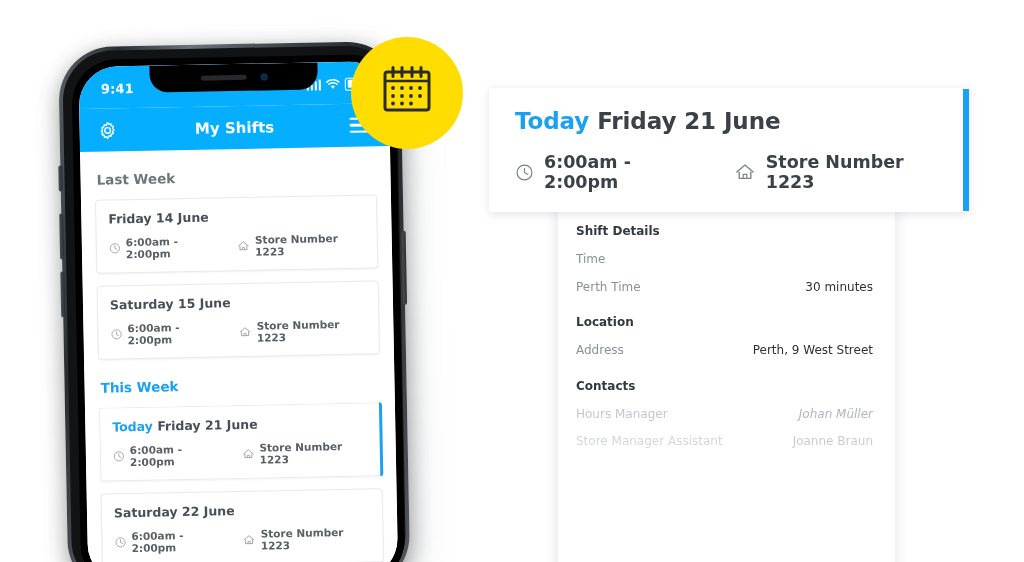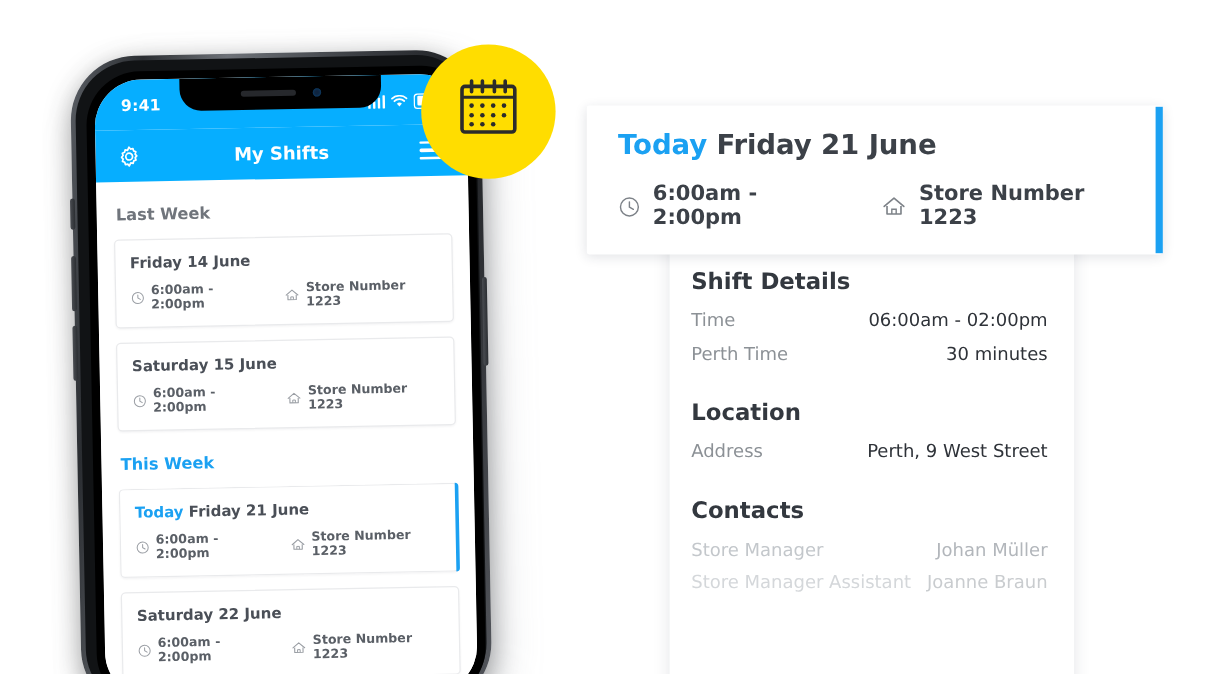--- a/index.html
+++ b/index.html
@@ -302,37 +302,37 @@
     top: 110px;
     width: 337px;
     height: 452px;
     background: #ffffff;
     box-shadow: 0 3px 14px rgba(30,40,60,0.13);
     padding: 26px 22px 0 18px;
     box-sizing: border-box;
     z-index: 2;
   }
   .sec-title {
-    font-size: 19px;
+    font-size: 12px;
     font-weight: bold;
     color: #33383f;
     margin: 0 0 8px 0;
   }
-  .sec-title.spaced { margin-top: 24px; }
+  .sec-title.spaced { margin-top: 14px; }
   .kv-row {
     display: flex;
     justify-content: space-between;
     align-items: baseline;
-    font-size: 15px;
+    font-size: 12px;
     line-height: 27.5px;
   }
   .kv-key { color: #8c9196; }
   .kv-val { color: #2e3238; }
   .kv-row.faded-1 .kv-key { color: #c3c7cb; }
-  .kv-row.faded-1 .kv-val { color: #b2b6bb; }
+  .kv-row.faded-1 .kv-val { color: #b2b6bb; font-style: italic; }
   .kv-row.faded-2 .kv-key { color: #d4d7da; }
   .kv-row.faded-2 .kv-val { color: #c9cccf; }
 
   
   #calendar-badge {
     position: absolute;
     left: 351px;
     top: 37px;
     width: 112px;
     height: 112px;
@@ -525,36 +525,35 @@
   </span>
 </div>
 
 <div id="detail-panel">
 
   <div class="details-sheet">
     <div class="sec-title">Shift Details</div>
 
     <div class="kv-row">
       <span class="kv-key">Time</span>
-      <span class="kv-val">06:00am - 02:00pm</span>
     </div>
     <div class="kv-row">
       <span class="kv-key">Perth Time</span>
       <span class="kv-val">30 minutes</span>
     </div>
 
     <div class="sec-title spaced">Location</div>
     <div class="kv-row">
       <span class="kv-key">Address</span>
       <span class="kv-val">Perth, 9 West Street</span>
     </div>
 
     <div class="sec-title spaced">Contacts</div>
     <div class="kv-row faded-1">
-      <span class="kv-key">Store Manager</span>
+      <span class="kv-key">Hours Manager</span>
       <span class="kv-val">Johan Müller</span>
     </div>
     <div class="kv-row faded-2">
       <span class="kv-key">Store Manager Assistant</span>
       <span class="kv-val">Joanne Braun</span>
     </div>
   </div>
 
   <div class="summary-card">
     <div class="summary-title">

